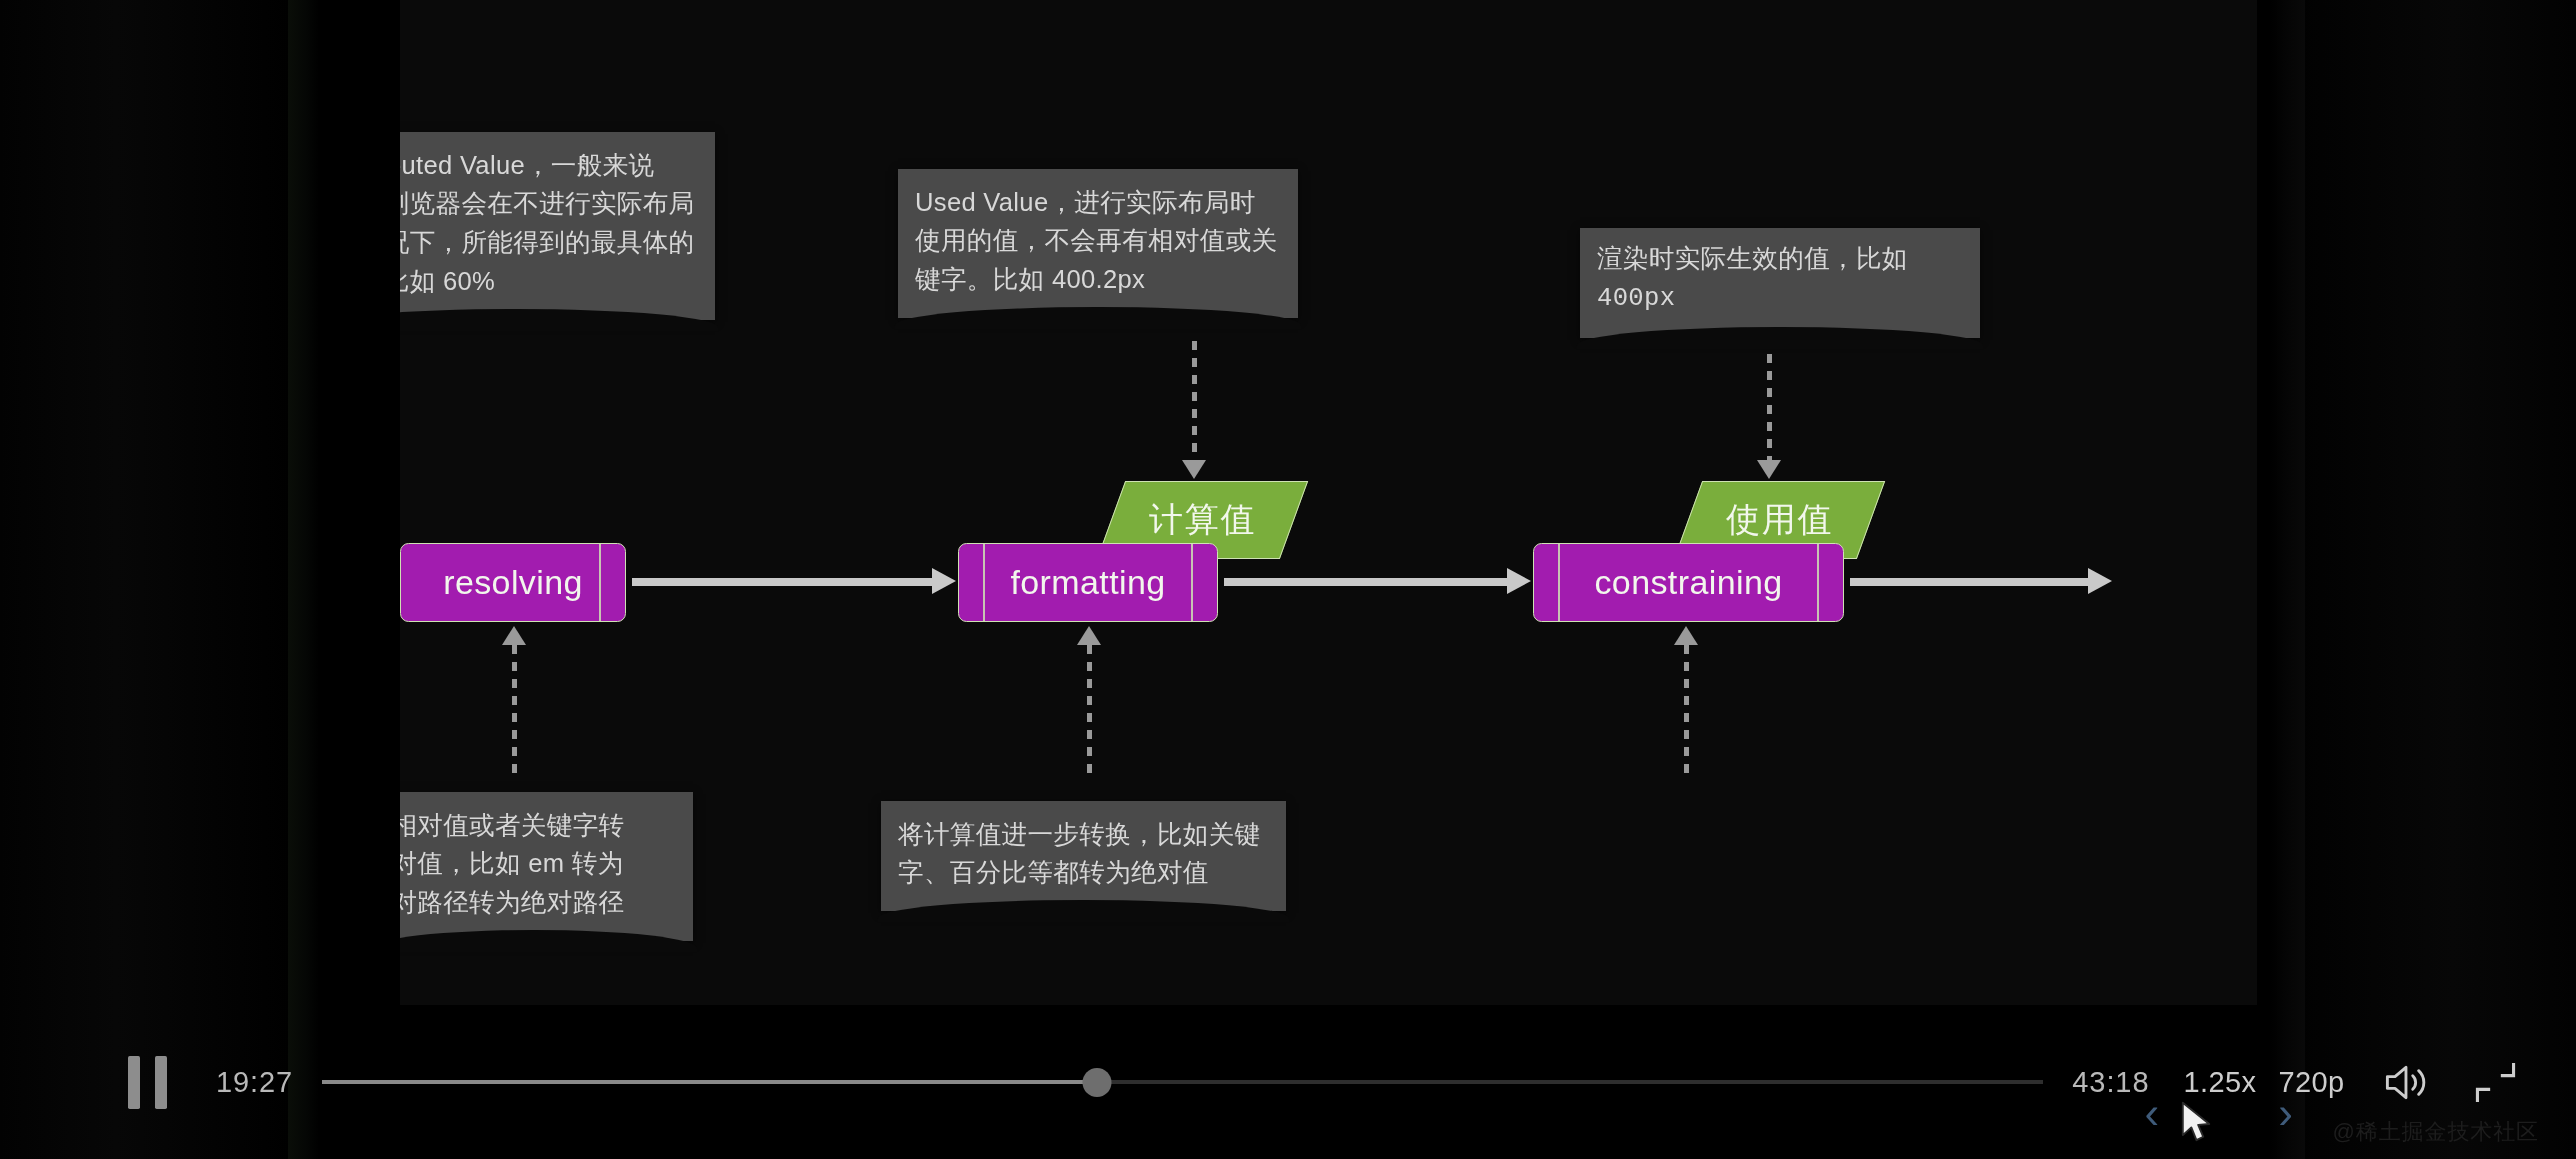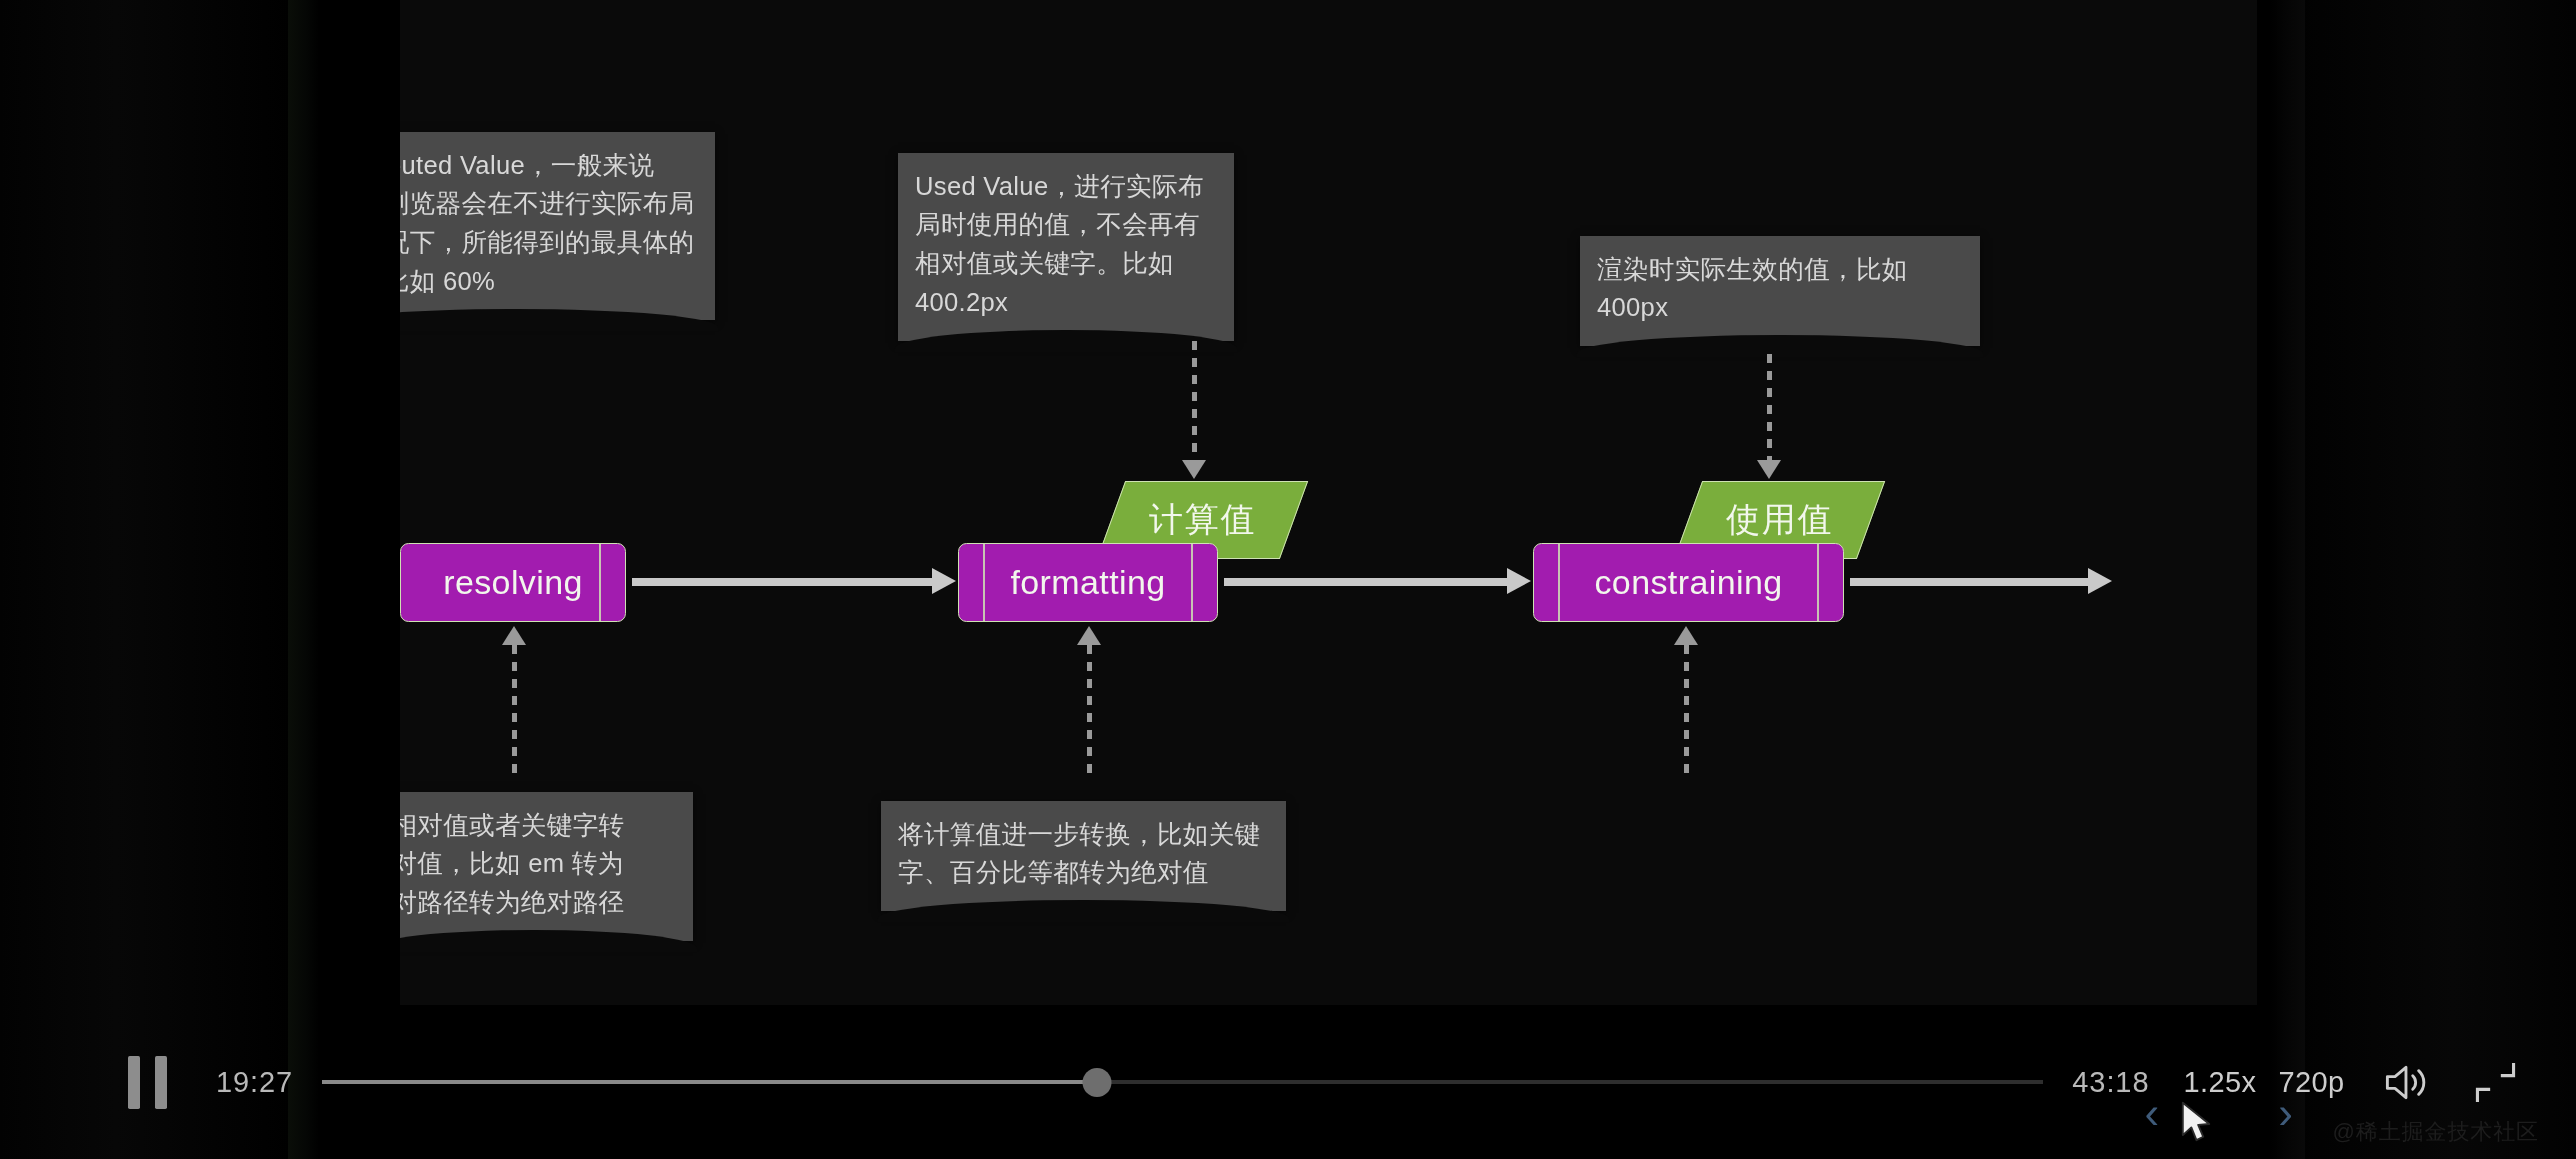--- a/index.html
+++ b/index.html
@@ -230,23 +230,23 @@
 
   <div class="band band-left-outer"></div>
   <div class="band band-left-sheen"></div>
   <div class="band band-right-outer"></div>
   <div class="band band-right-sheen"></div>
 
   <div id="frame">
 
     <div class="note" style="left:-85px; top:132px; width:400px;">Computed Value，一般来说是，浏览器会在不进行实际布局的情况下，所能得到的最具体的值。比如 60%</div>
 
-    <div class="note" style="left:498px; top:153px; width:336px;">Used Value，进行实际布局时使用的值，不会再有相对值或关键字。比如 400.2px</div>
-
-    <div class="note" style="left:1180px; top:236px; width:400px;">渲染时实际生效的值，比如 400px</div>
+    <div class="note" style="left:498px; top:169px; width:400px;">Used Value，进行实际布局时使用的值，不会再有相对值或关键字。比如 400.2px</div>
+
+    <div class="note" style="left:1180px; top:228px; width:400px;font-family:Liberation Mono, monospace;">渲染时实际生效的值，比如 400px</div>
 
     <div class="dotted" style="left:792px; top:341px; height:124px;"></div>
     <div class="arrowhead-down" style="left:782px; top:460px;"></div>
 
     <div class="dotted" style="left:1367px; top:354px; height:111px;"></div>
     <div class="arrowhead-down" style="left:1357px; top:460px;"></div>
 
     <div class="para" style="left:711px; top:481px; width:183px; height:78px;">
       <span>计算值</span>
     </div>

